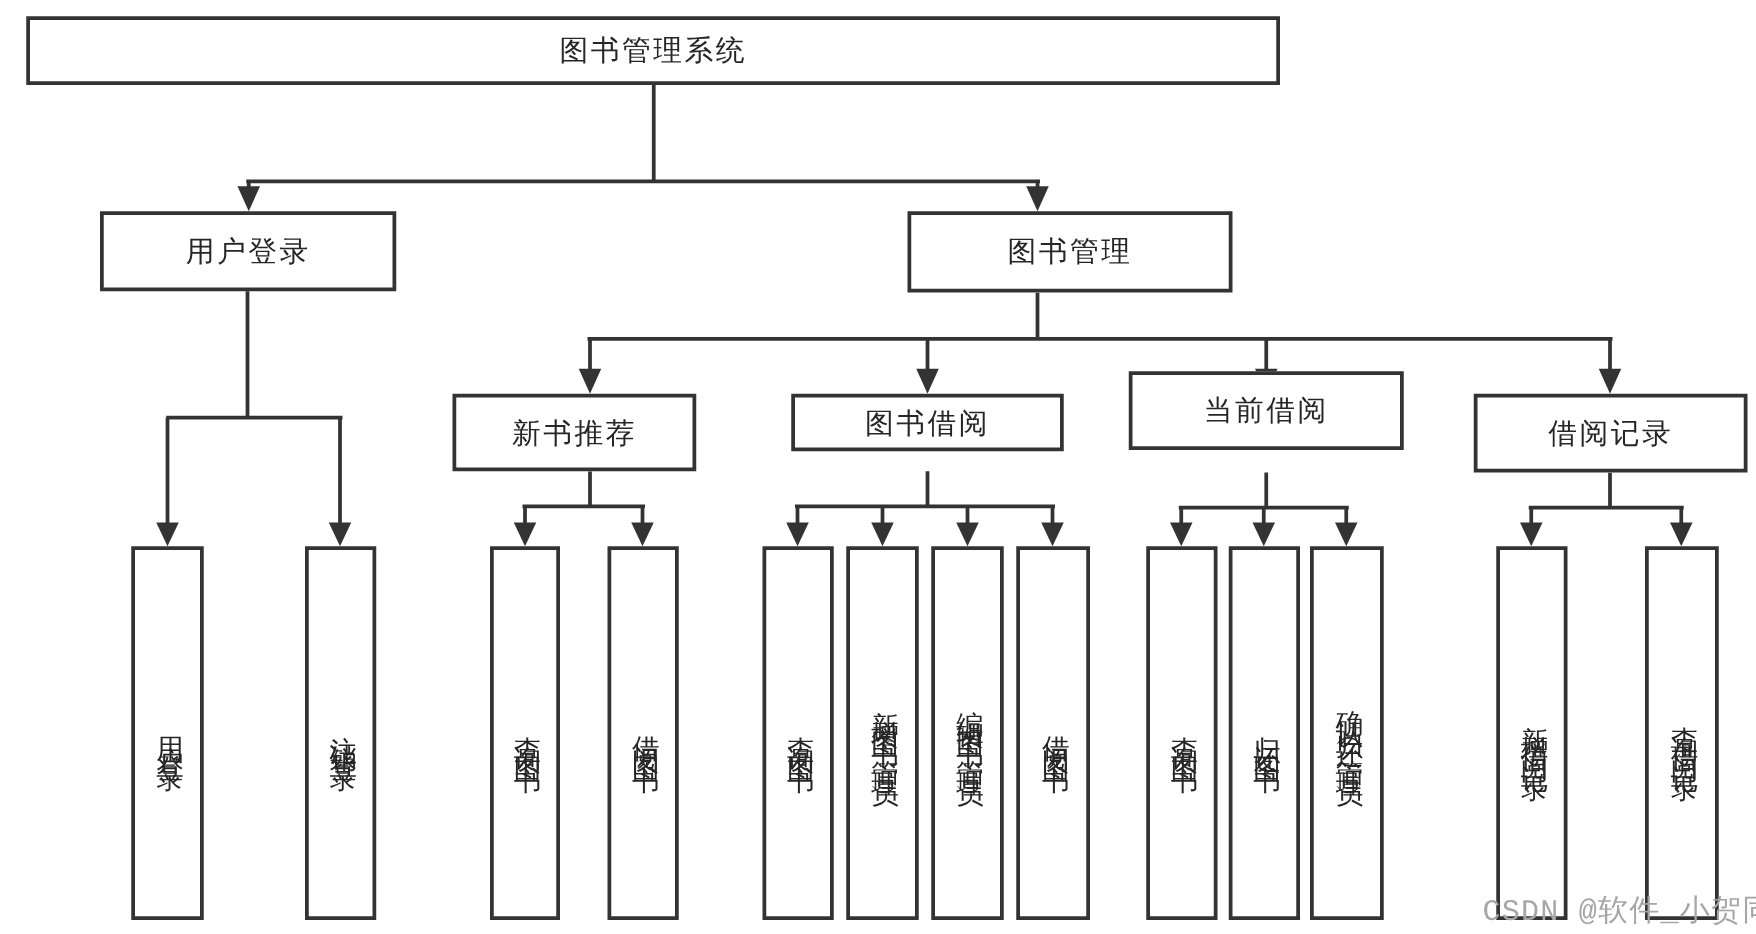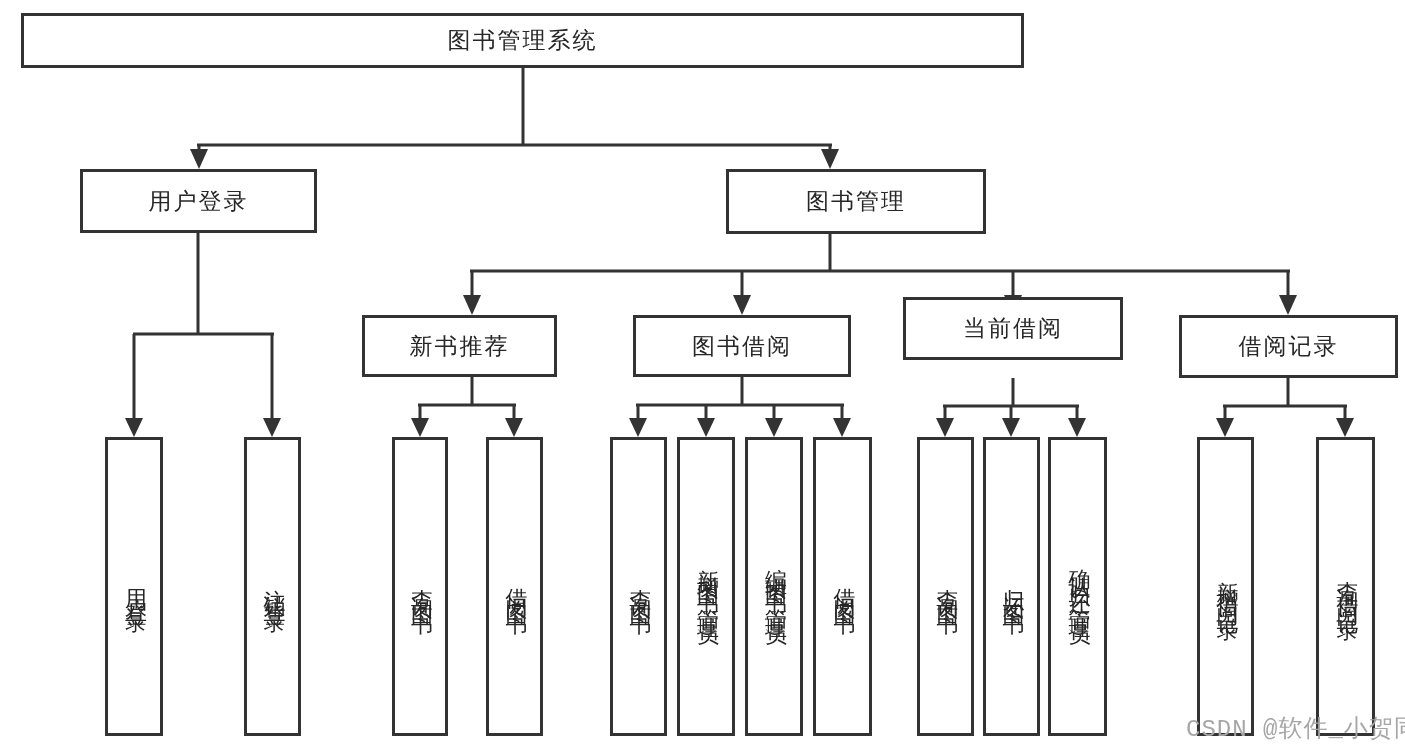--- a/index.html
+++ b/index.html
@@ -26,21 +26,21 @@
   }
   .lbl-v{
     writing-mode:vertical-rl;text-orientation:mixed;line-height:1;
     font-size:22px;letter-spacing:8px;color:var(--text);
   }
   
   .n-root{left:21px;top:13px;width:1003px;height:55px;}
   .n-user{left:80px;top:169px;width:237px;height:64px;}
   .n-mgmt{left:712px;top:169px;width:260px;height:65px;margin-left:14px;}
   .n-rec {left:362px;top:315px;width:195px;height:62px;}
-  .n-bor {left:633px;top:315px;width:218px;height:62px;}
+  .n-bor {left:633px;top:315px;width:218px;height:46px;}
   .n-cur {left:903px;top:297px;width:220px;height:63px;}
   .n-log {left:1179px;top:315px;width:219px;height:63px;}
   .leaf{top:437px;height:299px;}
   .lf1 {left:105px;width:58px;}
   .lf2 {left:244px;width:57px;}
   .lf3 {left:392px;width:56px;}
   .lf4 {left:486px;width:57px;}
   .lf5 {left:610px;width:57px;}
   .lf6 {left:677px;width:58px;}
   .lf7 {left:745px;width:58px;}

